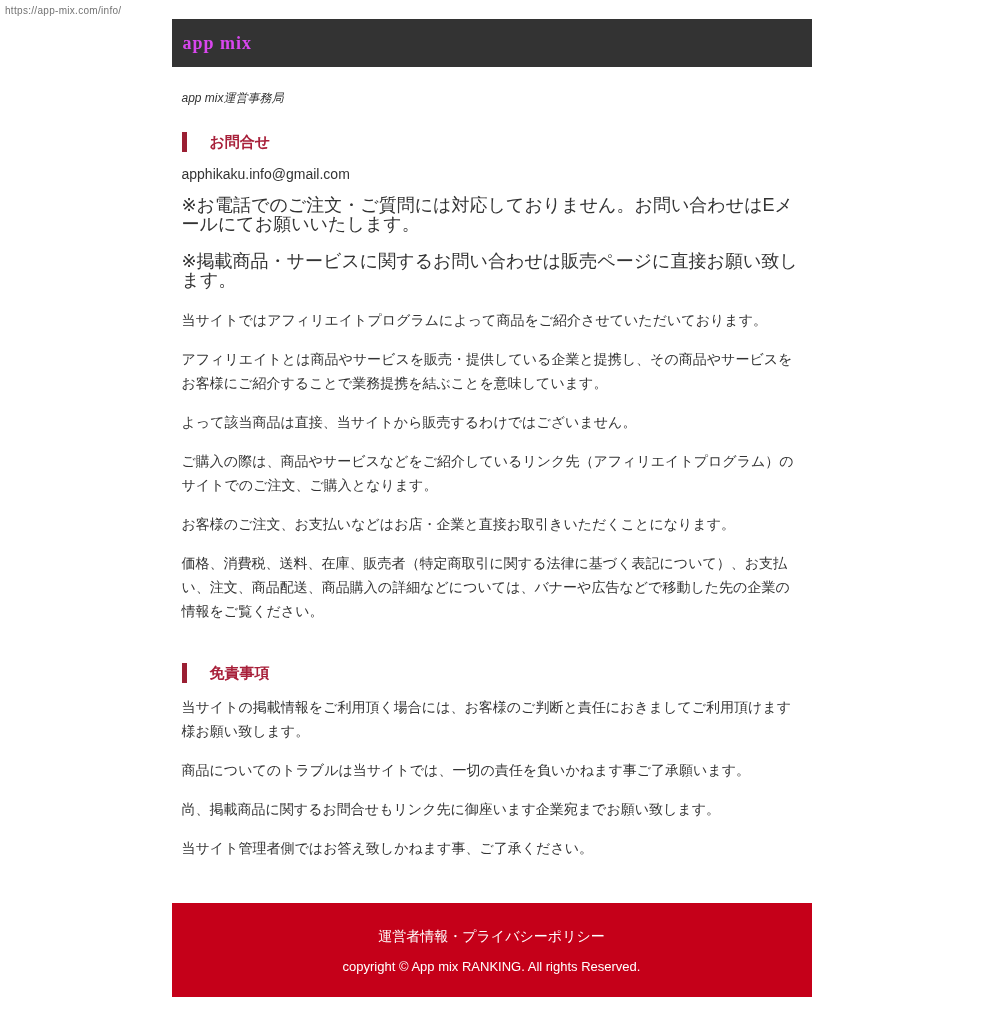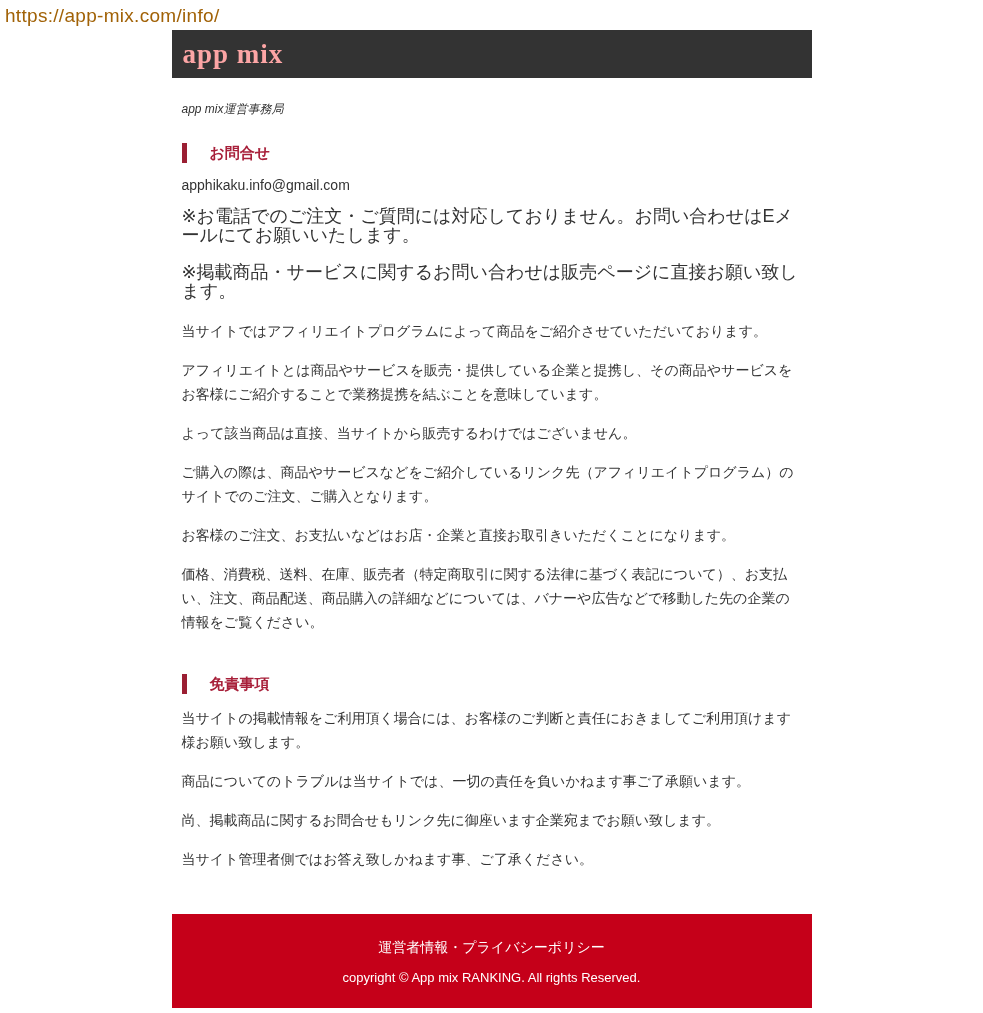--- a/index.html
+++ b/index.html
@@ -12,41 +12,41 @@
   *{box-sizing:border-box;}
   html,body{margin:0;padding:0;background:#ffffff;}
   body{
     font-family:"Liberation Sans","DejaVu Sans",sans-serif;
     color:var(--text);
     width:983px;
     min-height:1013px;
     position:relative;
   }
   .url-text{
-    font-size:19px;
-    color:#a16207;
+    font-size:10px;
+    color:#737373;
     padding:5px 0 0 5px;
     letter-spacing:0.3px;
   }
   .container{
     width:640px;
     margin:3px auto 0 auto;
   }
   .site-header{
     background:var(--header-dark);
     height:48px;
     display:flex;
     align-items:center;
     padding-left:11px;
   }
   .site-title{
     font-family:"Liberation Serif","DejaVu Serif",serif;
     font-weight:bold;
-    font-size:27px;
-    color:#fca5a5;
+    font-size:18px;
+    color:#d946ef;
     letter-spacing:1px;
   }
   .content{
     padding:0 10px;
   }
   .operator-line{
     margin-top:23px;
     font-size:12px;
     font-style:italic;
   }

